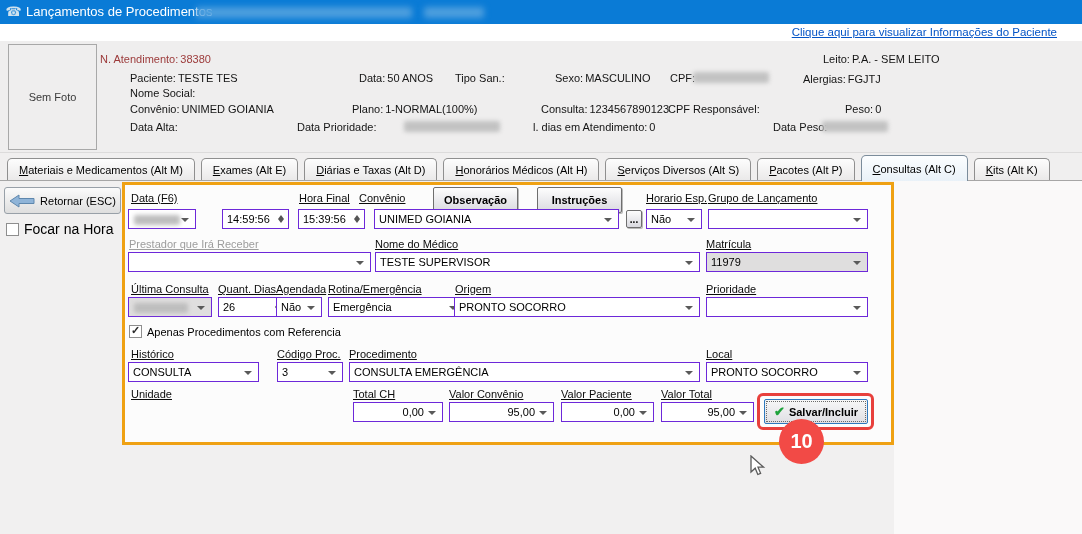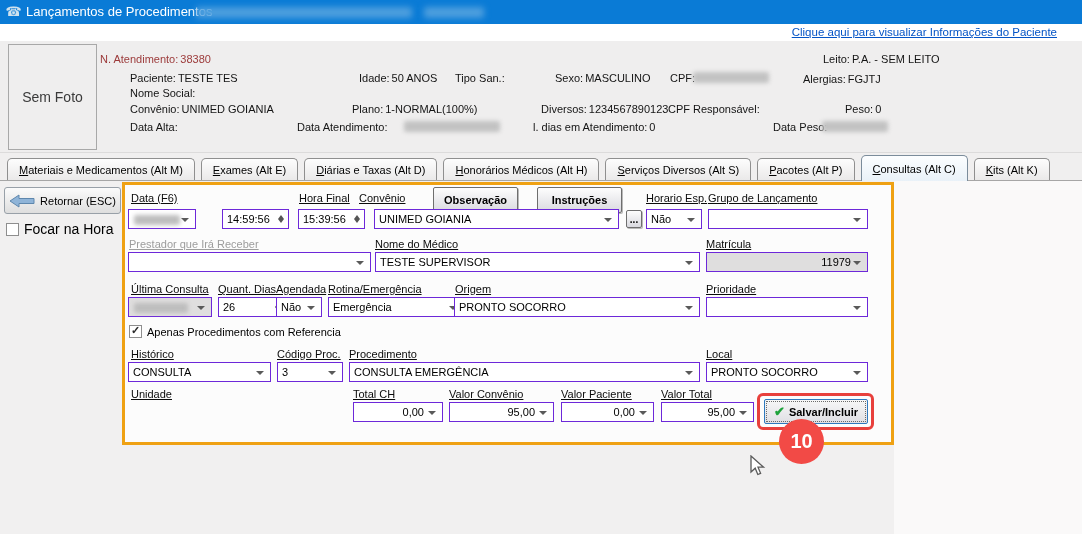--- a/index.html
+++ b/index.html
@@ -12,21 +12,21 @@
   .title-text{position:absolute;left:26px;top:4px;color:#FFFFFF;font-size:13px;white-space:nowrap;}
   .title-blur{position:absolute;top:7px;height:11px;background:#4E9FDE;filter:blur(3px);border-radius:2px;}
   
   .linkrow{position:absolute;left:0;top:24px;width:1082px;height:17px;background:#FFFFFF;}
   .patient-link{position:absolute;right:25px;top:2px;font-size:11.5px;color:#0454C6;
                 text-decoration:underline;cursor:pointer;white-space:nowrap;}
   
   .patient{position:absolute;left:0;top:41px;width:1082px;height:112px;background:#EFEEEE;
            border-bottom:1px solid #DCDBDB;box-sizing:border-box;}
   .photo{position:absolute;left:8px;top:3px;width:87px;height:104px;border:1px solid #A8A8A8;
-         display:flex;align-items:center;justify-content:center;font-size:14px;color:#3A3A3A;}
+         display:flex;align-items:center;justify-content:center;font-size:11px;color:#3A3A3A;}
   .ptxt{position:absolute;font-size:11px;color:#141414;white-space:nowrap;}
   .ptxt b{font-weight:normal;margin-left:2px;}
   .atend{color:#9C3A3A;}
   .pblur{position:absolute;height:11px;background:#C2C2C2;filter:blur(2px);border-radius:2px;}
   
   .tabbar{position:absolute;left:0;top:153px;width:1082px;height:28px;background:#F0EFEF;
           display:flex;align-items:flex-end;padding-left:7px;box-sizing:border-box;
           border-bottom:1px solid #A6A6A6;}
   .tab{height:21px;display:flex;align-items:center;padding:0 11px;margin-right:6px;
        background:linear-gradient(#FDFDFD,#EAE9E9);border:1px solid #8F8F8F;border-bottom:none;
@@ -99,49 +99,49 @@
     <div class="photo">Sem Foto</div>
 
     <div class="ptxt atend" style="left:100px;top:12px;">
       <span>N. Atendimento:</span><b>38380</b></div>
     <div class="ptxt" style="left:823px;top:12px;">
       <span>Leito:</span><b>P.A.  - SEM LEITO</b></div>
 
     <div class="ptxt" style="left:130px;top:31px;">
       <span>Paciente:</span><b>TESTE TES</b></div>
     <div class="ptxt" style="left:359px;top:31px;">
-      <span>Idade:</span><b>50 ANOS</b></div>
+      <span>Data:</span><b>50 ANOS</b></div>
     <div class="ptxt" style="left:455px;top:31px;">
       <span>Tipo San.:</span></div>
     <div class="ptxt" style="left:555px;top:31px;">
       <span>Sexo:</span><b>MASCULINO</b></div>
     <div class="ptxt" style="left:670px;top:31px;">
       <span>CPF:</span></div>
     <span class="pblur" style="left:693px;top:31px;width:76px;"></span>
     <div class="ptxt" style="left:803px;top:32px;">
       <span>Alergias:</span><b>FGJTJ</b></div>
 
     <div class="ptxt" style="left:130px;top:46px;">
       <span>Nome Social:</span></div>
 
     <div class="ptxt" style="left:130px;top:62px;">
       <span>Convênio:</span><b>UNIMED GOIANIA</b></div>
     <div class="ptxt" style="left:352px;top:62px;">
       <span>Plano:</span><b>1-NORMAL(100%)</b></div>
     <div class="ptxt" style="left:541px;top:62px;">
-      <span>Diversos:</span><b>1234567890123</b></div>
+      <span>Consulta:</span><b>1234567890123</b></div>
     <div class="ptxt" style="left:668px;top:62px;">
       <span>CPF Responsável:</span></div>
     <div class="ptxt" style="left:845px;top:62px;">
       <span>Peso:</span><b>0</b></div>
 
     <div class="ptxt" style="left:130px;top:80px;">
       <span>Data Alta:</span></div>
     <div class="ptxt" style="left:297px;top:80px;">
-      <span>Data Atendimento:</span></div>
+      <span>Data Prioridade:</span></div>
     <span class="pblur" style="left:404px;top:80px;width:96px;"></span>
     <div class="ptxt" style="left:533px;top:80px;">
       <span>l. dias em Atendimento:</span><b>0</b></div>
     <div class="ptxt" style="left:773px;top:80px;">
       <span>Data Peso:</span></div>
     <span class="pblur" style="left:822px;top:80px;width:66px;"></span>
   </div>
 
   <div class="tabbar">
     <div class="tab"><u>M</u>ateriais e Medicamentos (Alt M)</div>
@@ -208,21 +208,21 @@
 
     <div class="lbl gray" style="left:4px;top:53px;">Prestador que Irá Receber</div>
     <div class="lbl" style="left:250px;top:53px;">Nome do Médico</div>
     <div class="lbl" style="left:581px;top:53px;">Matrícula</div>
     <div class="fld dd" style="left:3px;top:67px;width:243px;">
       <span class="val"></span>
       </div>
     <div class="fld dd" style="left:250px;top:67px;width:325px;">
       <span class="val">TESTE SUPERVISOR</span>
       </div>
-    <div class="fld dd dis" style="left:581px;top:67px;width:162px;text-align:right;">
+    <div class="fld dd dis" style="left:581px;top:67px;width:162px;">
       <span class="val">11979</span>
       </div>
 
     <div class="lbl" style="left:6px;top:98px;">Última Consulta</div>
     <div class="lbl" style="left:93px;top:98px;">Quant. Dias</div>
     <div class="lbl" style="left:151px;top:98px;">Agendada</div>
     <div class="lbl" style="left:203px;top:98px;">Rotina/Emergência</div>
     <div class="lbl" style="left:330px;top:98px;">Origem</div>
     <div class="lbl" style="left:581px;top:98px;">Prioridade</div>
     <div class="fld dd dis" style="left:3px;top:112px;width:84px;">
@@ -250,21 +250,21 @@
 
     <div style="position:absolute;left:4px;top:140px;display:flex;align-items:center;gap:5px;font-size:11px;cursor:pointer;">
       <span class="cb checked"></span>
       <span>Apenas Procedimentos com Referencia</span>
     </div>
 
     <div class="lbl" style="left:6px;top:163px;">Histórico</div>
     <div class="lbl" style="left:152px;top:163px;">Código Proc.</div>
     <div class="lbl" style="left:224px;top:163px;">Procedimento</div>
     <div class="lbl" style="left:581px;top:163px;">Local</div>
-    <div class="fld dd" style="left:3px;top:177px;width:143px;">
+    <div class="fld dd" style="left:3px;top:177px;width:131px;">
       <span class="val">CONSULTA</span>
       </div>
     <div class="fld dd" style="left:152px;top:177px;width:66px;">
       <span class="val">3</span>
       </div>
     <div class="fld dd" style="left:224px;top:177px;width:351px;">
       <span class="val">CONSULTA EMERGÊNCIA</span>
       </div>
     <div class="fld dd" style="left:581px;top:177px;width:162px;">
       <span class="val">PRONTO SOCORRO</span>

